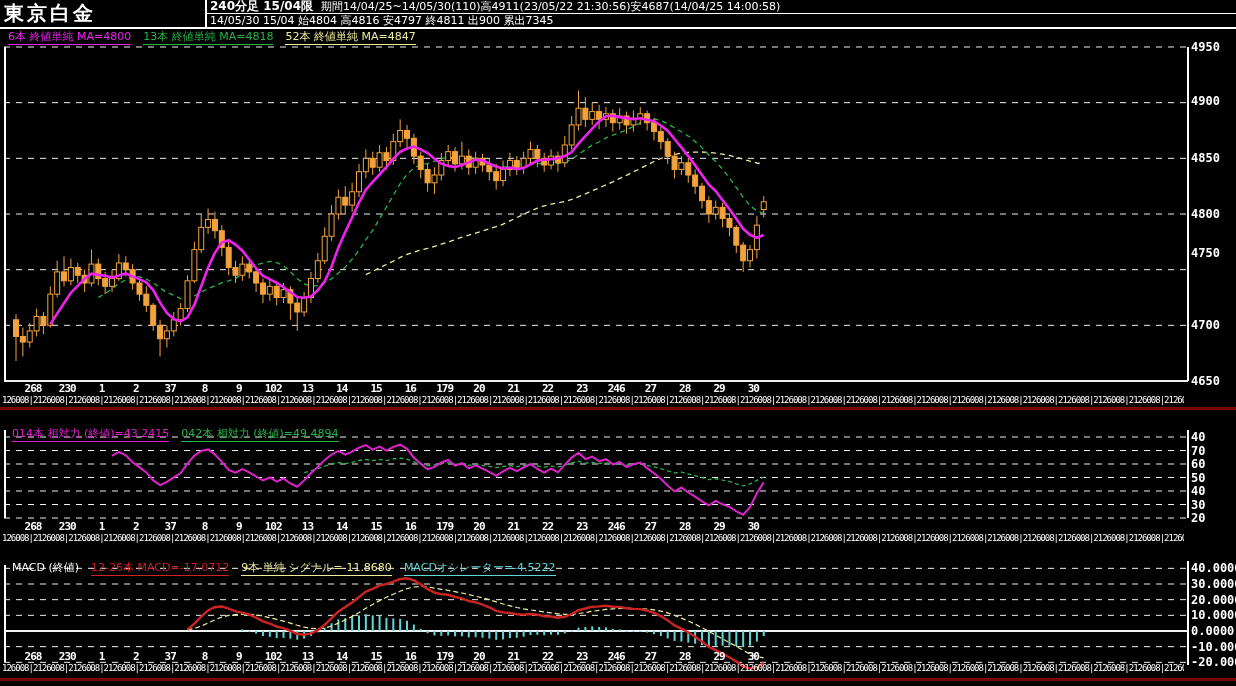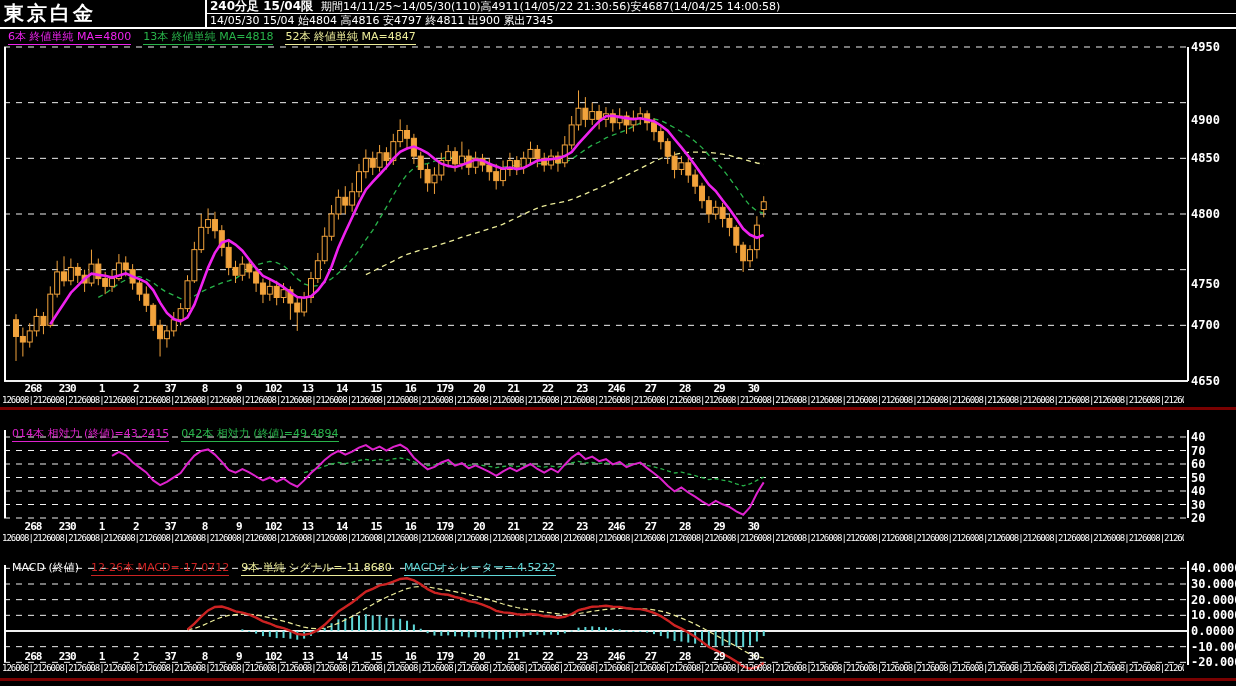--- a/index.html
+++ b/index.html
@@ -42,21 +42,21 @@
 </style>
 </head>
 <body>
 
 <div id="screen">
 
   <div id="header">
     <div id="title">東京白金</div>
     <div id="hdr-right">
       <div class="hrow" id="hrow1">
-        <span id="timeframe">240分足 15/04限</span><span>期間14/11/25~14/05/30(110)高4911(14/05/22 21:30:56)安4687(14/04/25 14:00:58)</span>
+        <span id="timeframe">240分足 15/04限</span><span>期間14/04/25~14/05/30(110)高4911(23/05/22 21:30:56)安4687(14/04/25 14:00:58)</span>
       </div>
       <div class="hrow" id="hrow2">
         <span>14/05/30 15/04 始4804 高4816 安4797 終4811 出900 累出7345</span>
       </div>
     </div>
   </div>
 
   <div class="legend" id="ma-legend"><span class="lg-item" style="color: rgb(238, 34, 238); margin-top: 33px;">6本 終値単純 MA=4800</span><span class="lg-item" style="color: rgb(40, 180, 74);">13本 終値単純 MA=4818</span><span class="lg-item" style="color: rgb(237, 237, 154);">52本 終値単純 MA=4847</span></div>
   <div class="legend" id="rsi-legend"><span class="lg-item" style="color: rgb(221, 34, 204);">014本 相対力 (終値)=43.2415</span><span class="lg-item" style="color: rgb(40, 180, 74);">042本 相対力 (終値)=49.4894</span></div>
   <div class="legend" id="macd-legend"><span class="lg-plain">MACD (終値)</span><span class="lg-item" style="color: rgb(204, 34, 34);">12-26本 MACD=-17.0712</span><span class="lg-item" style="color: rgb(237, 237, 154);">9本 単純 シグナル=-11.8680</span><span class="lg-item" style="color: rgb(95, 215, 215);">MACDオシレーター=-4.5222</span></div>
@@ -391,24 +391,24 @@
       <rect x="749.02" y="631" width="2" height="14.605211109105312" fill="#5fd7d7"></rect>
       <rect x="755.88" y="631" width="2" height="10.50097431197537" fill="#5fd7d7"></rect>
       <rect x="762.74" y="631" width="2" height="5.0442595861068185" fill="#5fd7d7"></rect>
       <polyline points="187.5,629.7 194.4,623.7 201.2,616.7 208.1,610.4 214.9,607.0 221.8,606.5 228.7,608.6 235.5,611.4 242.4,612.6 249.2,614.6 256.1,617.6 263.0,621.3 269.8,623.5 276.7,626.5 283.5,628.1 290.4,630.8 297.3,634.0 304.1,634.8 311.0,633.3 317.8,630.1 324.7,624.8 331.6,618.2 338.4,611.4 345.3,607.1 352.1,602.5 359.0,597.0 365.9,591.6 372.7,588.8 379.6,585.4 386.4,584.2 393.3,581.7 400.2,579.0 407.0,578.3 413.9,580.4 420.7,584.2 427.6,589.1 434.5,592.6 441.3,594.1 448.2,594.8 455.0,597.0 461.9,598.3 468.8,601.0 475.6,602.4 482.5,604.6 489.3,607.3 496.2,610.8 503.1,612.4 509.9,612.9 516.8,614.3 523.6,614.6 530.5,614.0 537.4,614.7 544.2,616.2 551.1,616.5 557.9,617.7 564.8,616.8 571.7,614.0 578.5,610.1 585.4,608.5 592.2,606.7 599.1,606.4 606.0,605.8 612.8,606.7 619.7,606.9 626.5,608.3 633.4,608.9 640.3,609.1 647.1,610.6 654.0,612.9 660.8,616.1 667.7,620.4 674.6,625.4 681.4,628.6 688.3,632.5 695.1,636.8 702.0,641.7 708.9,647.0 715.7,650.2 722.6,653.7 729.4,657.2 736.3,661.6 743.2,666.5 750.0,668.7 756.9,667.2 763.7,663.0" fill="none" stroke="#eded9a" stroke-width="1.2" stroke-dasharray="5,3"></polyline>
       <polyline points="187.5,629.7 194.4,628.5 201.2,626.1 208.1,623.0 214.9,619.8 221.8,617.1 228.7,615.4 235.5,614.6 242.4,614.2 249.2,614.3 256.1,614.9 263.0,616.2 269.8,617.7 276.7,619.4 283.5,621.2 290.4,623.1 297.3,625.3 304.1,627.2 311.0,628.4 317.8,628.7 324.7,628.0 331.6,626.0 338.4,623.1 345.3,619.9 352.1,616.4 359.0,612.5 365.9,608.3 372.7,604.4 379.6,600.6 386.4,597.3 393.3,594.2 400.2,591.2 407.0,588.6 413.9,587.0 420.7,586.4 427.6,586.9 434.5,588.1 441.3,589.3 448.2,590.4 455.0,591.7 461.9,593.0 468.8,594.6 475.6,596.2 482.5,597.8 489.3,599.7 496.2,601.9 503.1,604.0 509.9,605.8 516.8,607.5 523.6,608.9 530.5,609.9 537.4,610.9 544.2,611.9 551.1,612.9 557.9,613.8 564.8,614.4 571.7,614.3 578.5,613.5 585.4,612.5 592.2,611.3 599.1,610.3 606.0,609.4 612.8,608.9 619.7,608.5 626.5,608.4 633.4,608.5 640.3,608.7 647.1,609.0 654.0,609.8 660.8,611.1 667.7,612.9 674.6,615.4 681.4,618.1 688.3,621.0 695.1,624.1 702.0,627.7 708.9,631.5 715.7,635.2 722.6,638.9 729.4,642.6 736.3,646.4 743.2,650.4 750.0,654.1 756.9,656.7 763.7,657.9" fill="none" stroke="#eded9a" stroke-width="1.2" stroke-dasharray="5,3"></polyline>
       <polyline points="187.5,629.7 194.4,623.7 201.2,616.7 208.1,610.4 214.9,607.0 221.8,606.5 228.7,608.6 235.5,611.4 242.4,612.6 249.2,614.6 256.1,617.6 263.0,621.3 269.8,623.5 276.7,626.5 283.5,628.1 290.4,630.8 297.3,634.0 304.1,634.8 311.0,633.3 317.8,630.1 324.7,624.8 331.6,618.2 338.4,611.4 345.3,607.1 352.1,602.5 359.0,597.0 365.9,591.6 372.7,588.8 379.6,585.4 386.4,584.2 393.3,581.7 400.2,579.0 407.0,578.3 413.9,580.4 420.7,584.2 427.6,589.1 434.5,592.6 441.3,594.1 448.2,594.8 455.0,597.0 461.9,598.3 468.8,601.0 475.6,602.4 482.5,604.6 489.3,607.3 496.2,610.8 503.1,612.4 509.9,612.9 516.8,614.3 523.6,614.6 530.5,614.0 537.4,614.7 544.2,616.2 551.1,616.5 557.9,617.7 564.8,616.8 571.7,614.0 578.5,610.1 585.4,608.5 592.2,606.7 599.1,606.4 606.0,605.8 612.8,606.7 619.7,606.9 626.5,608.3 633.4,608.9 640.3,609.1 647.1,610.6 654.0,612.9 660.8,616.1 667.7,620.4 674.6,625.4 681.4,628.6 688.3,632.5 695.1,636.8 702.0,641.7 708.9,647.0 715.7,650.2 722.6,653.7 729.4,657.2 736.3,661.6 743.2,666.5 750.0,668.7 756.9,667.2 763.7,663.0" fill="none" stroke="#cc2222" stroke-width="2.4"></polyline>
     </svg>
 
   <div id="axis-labels">
       <span class="ylabel" style="top: 40px;">4950</span>
-      <span class="ylabel" style="top: 113px;">4900</span>
+      <span class="ylabel" style="top: 94px;">4900</span>
       <span class="ylabel" style="top: 151.333px;">4850</span>
       <span class="ylabel" style="top: 207px;">4800</span>
-      <span class="ylabel" style="top: 277px;">4750</span>
+      <span class="ylabel" style="top: 246px;">4750</span>
       <span class="ylabel" style="top: 318.333px;">4700</span>
       <span class="ylabel" style="top: 374px;">4650</span>
       <span class="ylabel" style="top: 430px;">40</span>
       <span class="ylabel" style="top: 443.5px;">70</span>
       <span class="ylabel" style="top: 457px;">60</span>
       <span class="ylabel" style="top: 470.5px;">50</span>
       <span class="ylabel" style="top: 484px;">40</span>
       <span class="ylabel" style="top: 497.5px;">30</span>
       <span class="ylabel" style="top: 511px;">20</span>
       <span class="ylabel" style="top: 561.333px;">40.0000</span>

